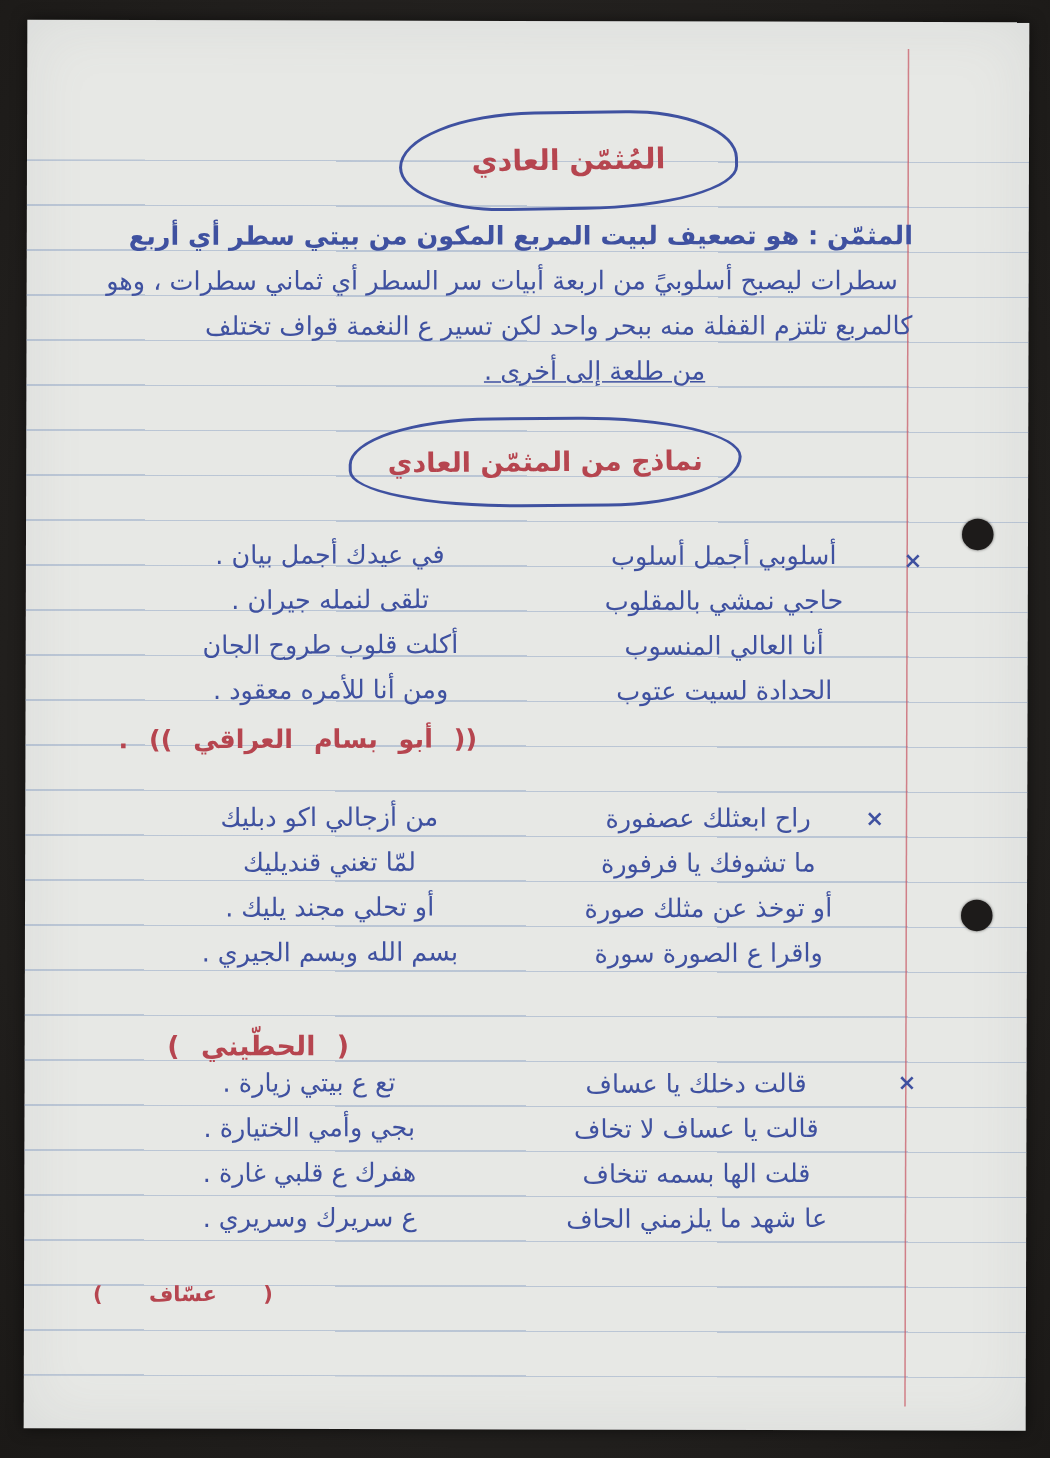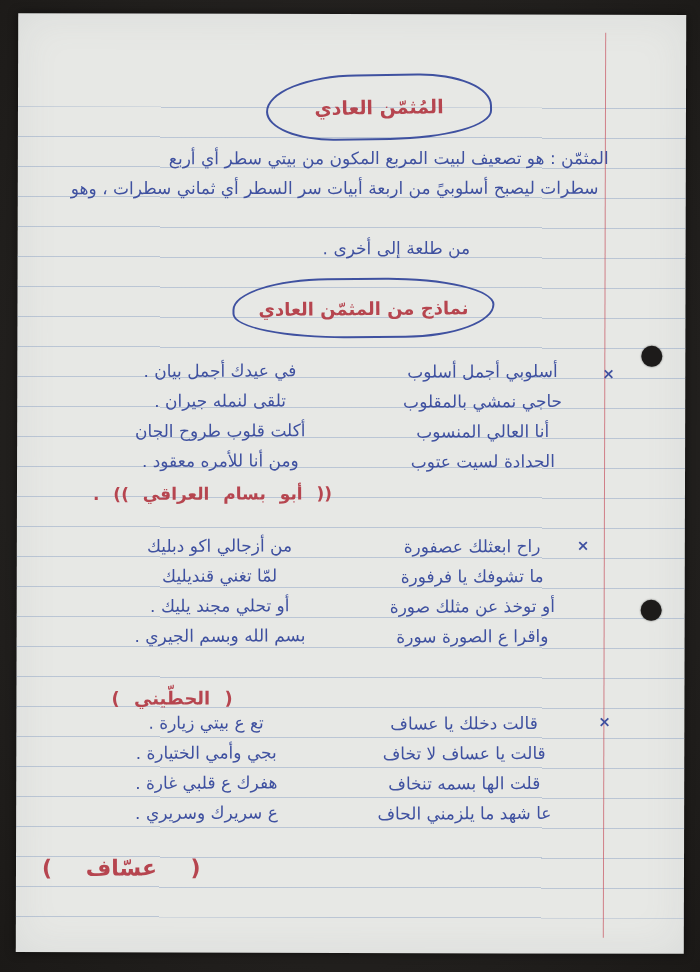--- a/index.html
+++ b/index.html
@@ -67,42 +67,43 @@
 <div class="paper">
   <div class="rules"></div>
   <div class="margin-line"></div>
   <div class="hole hole-top"></div>
   <div class="hole hole-bottom"></div>
 
   <div class="bubble bubble1">
     <span class="btxt ink-red">المُثمّن العادي</span>
   </div>
 
-  <div class="defline ink-blue" style="right:77px;top:132px;">المثمّن : هو تصعيف لبيت المربع المكون من بيتي سطر أي أربع</div>
+  <div class="defline ink-blue" style="right:77px;top:132px;font-weight:bold;">المثمّن : هو تصعيف لبيت المربع المكون من بيتي سطر أي أربع</div>
   <div class="defline ink-blue" style="right:87px;top:162px;">سطرات ليصبح أسلوبيً من اربعة أبيات سر السطر أي ثماني سطرات ، وهو</div>
-  <div class="defline ink-blue" style="right:215px;top:222px;">من طلعة إلى أخرى .</div>
+  <div class="defline ink-blue" style="right:77px;top:192px;">كالمربع تلتزم القفلة منه ببحر واحد لكن تسير ع النغمة قواف تختلف</div>
+  <div class="defline ink-blue" style="right:215px;top:222px;text-decoration:underline;">من طلعة إلى أخرى .</div>
 
   <div class="bubble bubble2">
     <span class="btxt ink-red" style="font-size:18px;">نماذج من المثمّن العادي</span>
   </div>
 
   <span class="marker ink-blue" style="left:585px;top:350px;">×</span>
   <div class="col ink-blue" style="right:85px;width:235px;top:342px;transform:rotate(-0.4deg);">
     <div>أسلوبي أجمل أسلوب</div>
     <div>حاجي نمشي بالمقلوب</div>
     <div>أنا العالي المنسوب</div>
     <div>الحدادة لسيت عتوب</div>
   </div>
   <div class="col ink-blue" style="left:68px;width:270px;top:342px;transform:rotate(-0.4deg);">
     <div>في عيدك أجمل بيان .</div>
     <div>تلقى لنمله جيران .</div>
     <div>أكلت قلوب طروح الجان</div>
     <div>ومن أنا للأمره معقود .</div>
   </div>
-  <div class="attr ink-red" style="left:76px;top:470px;">(( أبو بسام العراقي )) .</div>
+  <div class="attr ink-red" style="left:62px;top:470px;">(( أبو بسام العراقي )) .</div>
 
   <span class="marker ink-blue" style="left:560px;top:522px;">×</span>
   <div class="col ink-blue" style="right:95px;width:235px;top:517px;transform:rotate(-0.4deg);">
     <div>راح ابعثلك عصفورة</div>
     <div>ما تشوفك يا فرفورة</div>
     <div>أو توخذ عن مثلك صورة</div>
     <div>واقرا ع الصورة سورة</div>
   </div>
   <div class="col ink-blue" style="left:68px;width:270px;top:517px;transform:rotate(-0.4deg);">
     <div>من أزجالي اكو دبليك</div>
@@ -118,14 +119,14 @@
     <div>قالت يا عساف لا تخاف</div>
     <div>قلت الها بسمه تنخاف</div>
     <div>عا شهد ما يلزمني الحاف</div>
   </div>
   <div class="col ink-blue" style="left:55px;width:270px;top:694px;transform:rotate(-0.4deg);">
     <div>تع ع بيتي زيارة .</div>
     <div>بجي وأمي الختيارة .</div>
     <div>هفرك ع قلبي غارة .</div>
     <div>ع سريرك وسريري .</div>
   </div>
-  <div class="attr attr3 ink-red" style="left:26px;top:842px;font-size:22px;">( عسّاف )</div>
+  <div class="attr attr3 ink-red" style="left:46px;top:842px;font-size:14px;">( عسّاف )</div>
 </div>
 
 </body></html>

